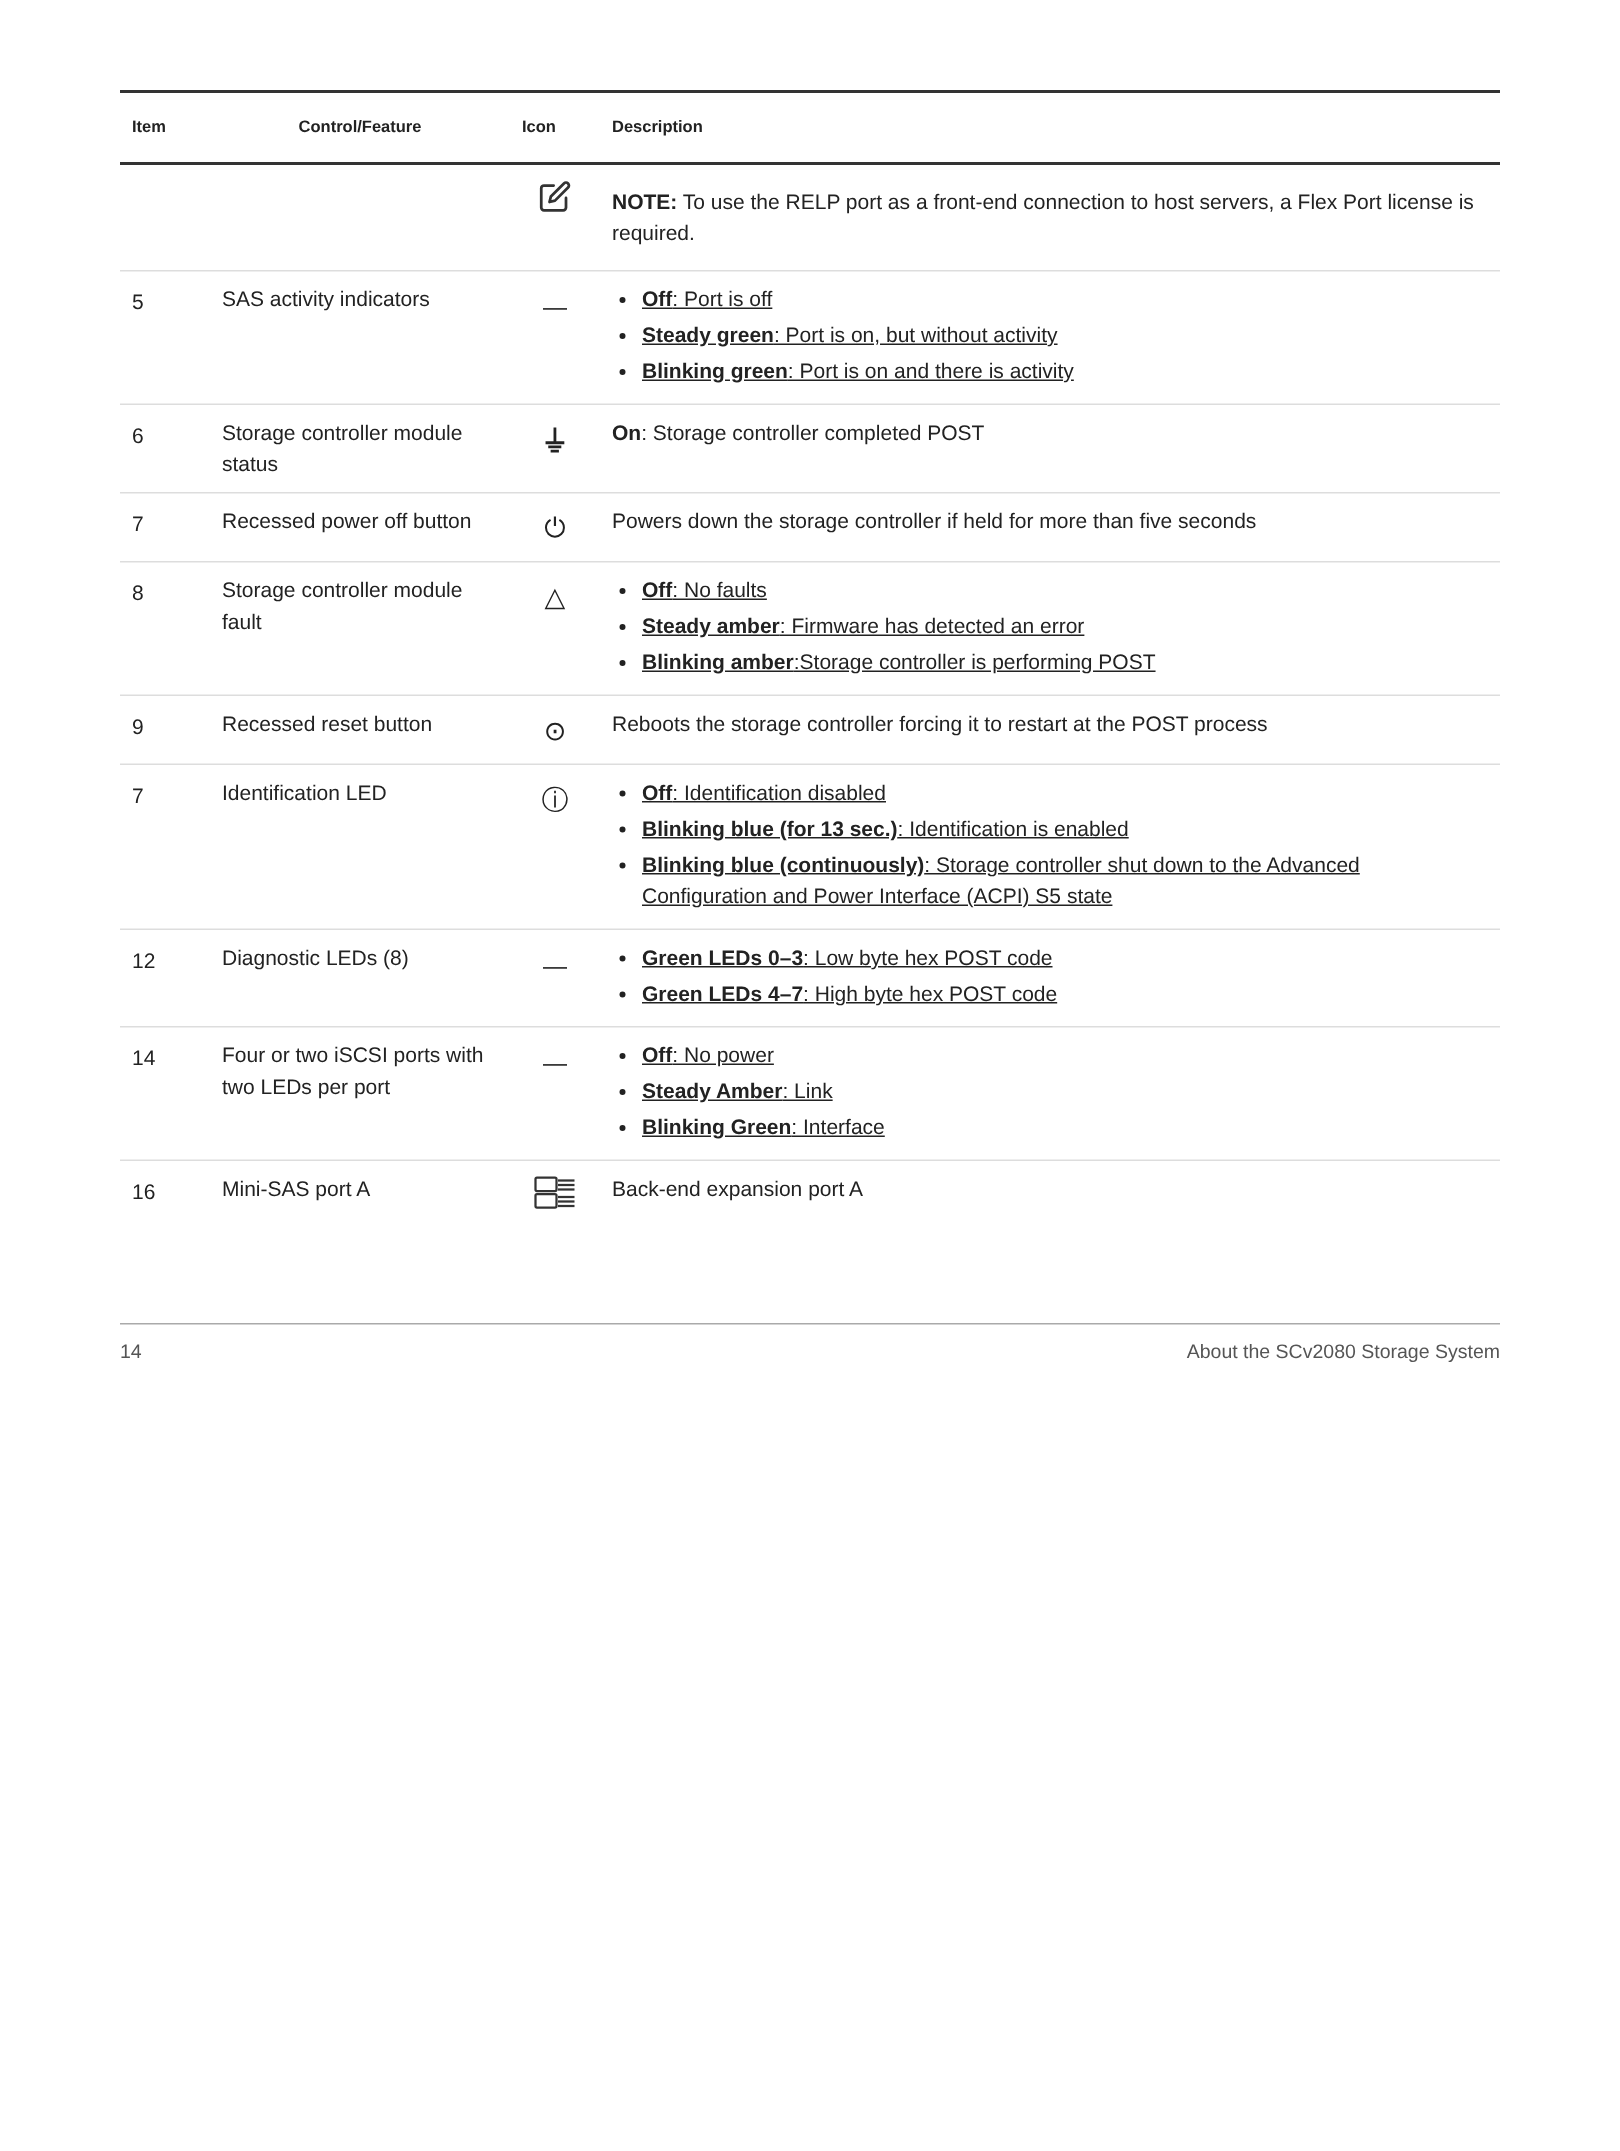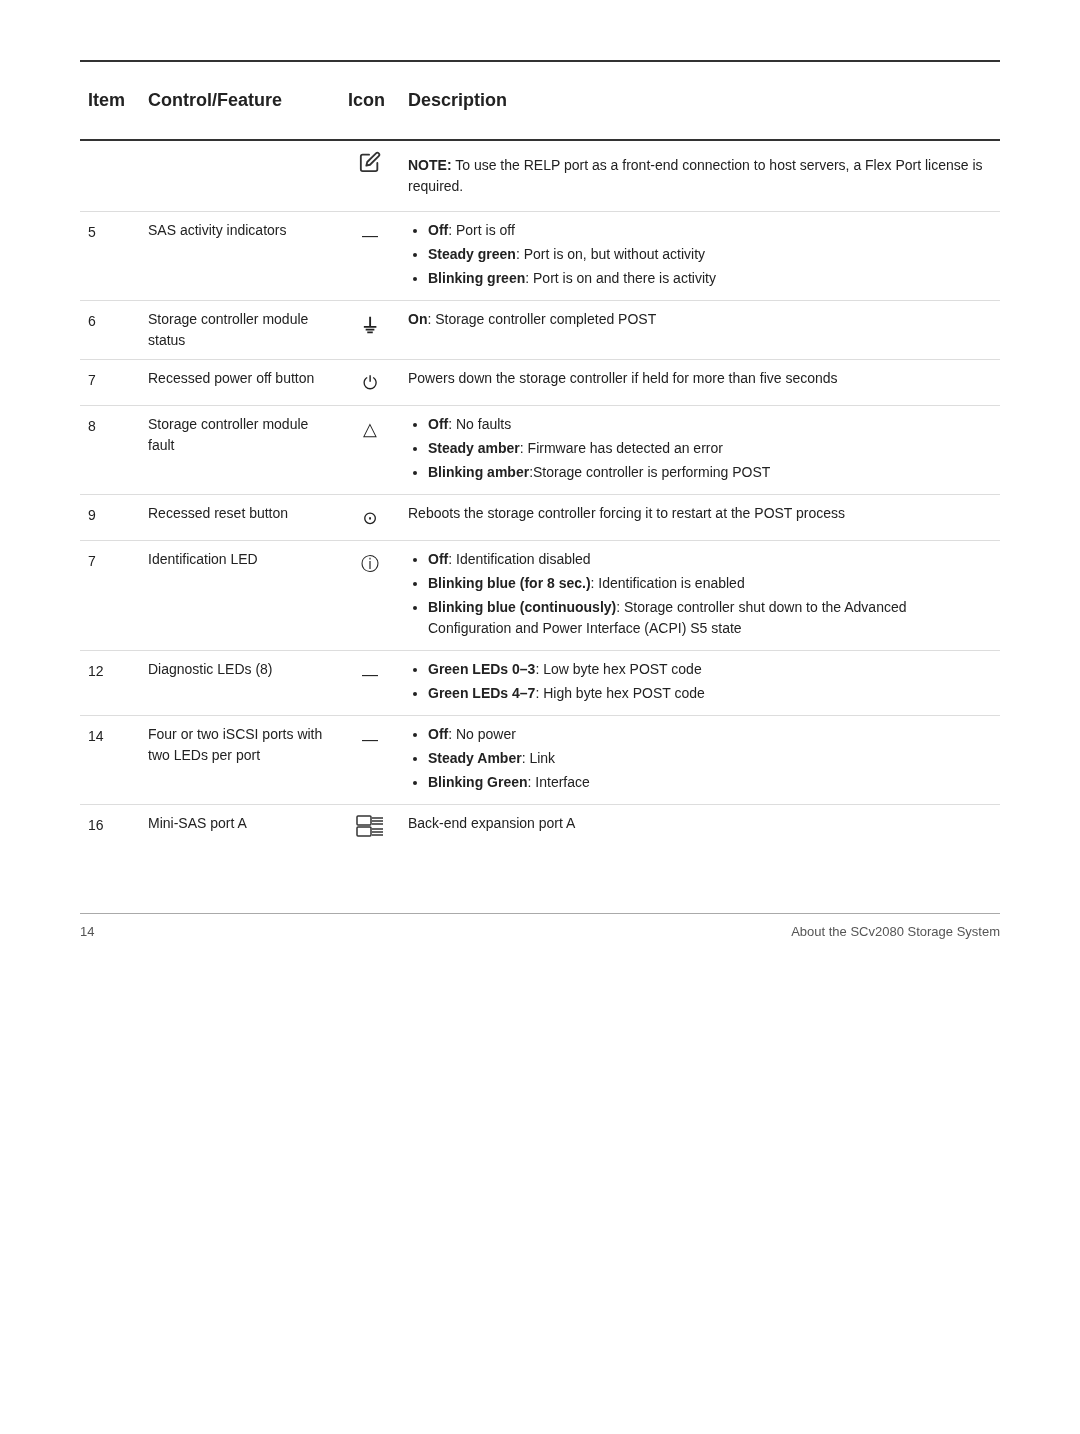--- a/index.html
+++ b/index.html
@@ -17,45 +17,46 @@
     }
     table {
       width: 100%;
       border-collapse: collapse;
     }
     thead tr {
       border-top: 2px solid #333;
       border-bottom: 2px solid #333;
     }
     thead th {
-      padding: 28px 8px;
+      padding: 17px 8px;
       text-align: left;
       font-weight: bold;
-      font-size: 18px;
+      font-size: 11px;
     }
     thead th.col-item { width: 60px; }
-    thead th.col-control { width: 200px; }
+    thead th.col-control { width: 200px; text-align: center; }
     thead th.col-icon { width: 60px; }
     thead th.col-desc { width: auto; }
     tbody tr { vertical-align: top; }
     tbody td {
       padding: 8px 8px;
       font-size: 14px;
       line-height: 1.5;
     }
     tbody td.col-item { font-size: 14px; padding-top: 10px; }
     tbody td.col-icon { font-size: 18px; text-align: center; padding-top: 10px; }
     .row-divider td { border-top: 1px solid #ddd; }
     ul.desc-list {
       list-style: disc;
       padding-left: 20px;
       margin: 0;
     }
     ul.desc-list li {
       margin-bottom: 3px;
+      text-decoration: underline;
     }
     .note-box {
       display: flex;
       align-items: flex-end;
       gap: 8px;
       padding: 6px 0;
     }
     .note-text {
       font-size: 14px;
       line-height: 1.5;
@@ -148,21 +149,21 @@
             <p>Reboots the storage controller forcing it to restart at the POST process</p>
           </td>
         </tr>
         <tr class="row-divider">
           <td class="col-item">7</td>
           <td class="col-control">Identification LED</td>
           <td class="col-icon"><span style="font-size:18px;">ⓘ</span></td>
           <td class="col-desc">
             <ul class="desc-list">
               <li><span class="bold">Off</span><span>: Identification disabled</span></li>
-              <li><span class="bold">Blinking blue (for 8 sec.)</span><span>: Identification is enabled</span></li>
+              <li><span class="bold">Blinking blue (for 13 sec.)</span><span>: Identification is enabled</span></li>
               <li><span class="bold">Blinking blue (continuously)</span><span>: Storage controller shut down to the Advanced Configuration and Power Interface (ACPI) S5 state</span></li>
             </ul>
           </td>
         </tr>
         <tr class="row-divider">
           <td class="col-item">12</td>
           <td class="col-control">Diagnostic LEDs (8)</td>
           <td class="col-icon"><span class="em-dash">—</span></td>
           <td class="col-desc">
             <ul class="desc-list">

